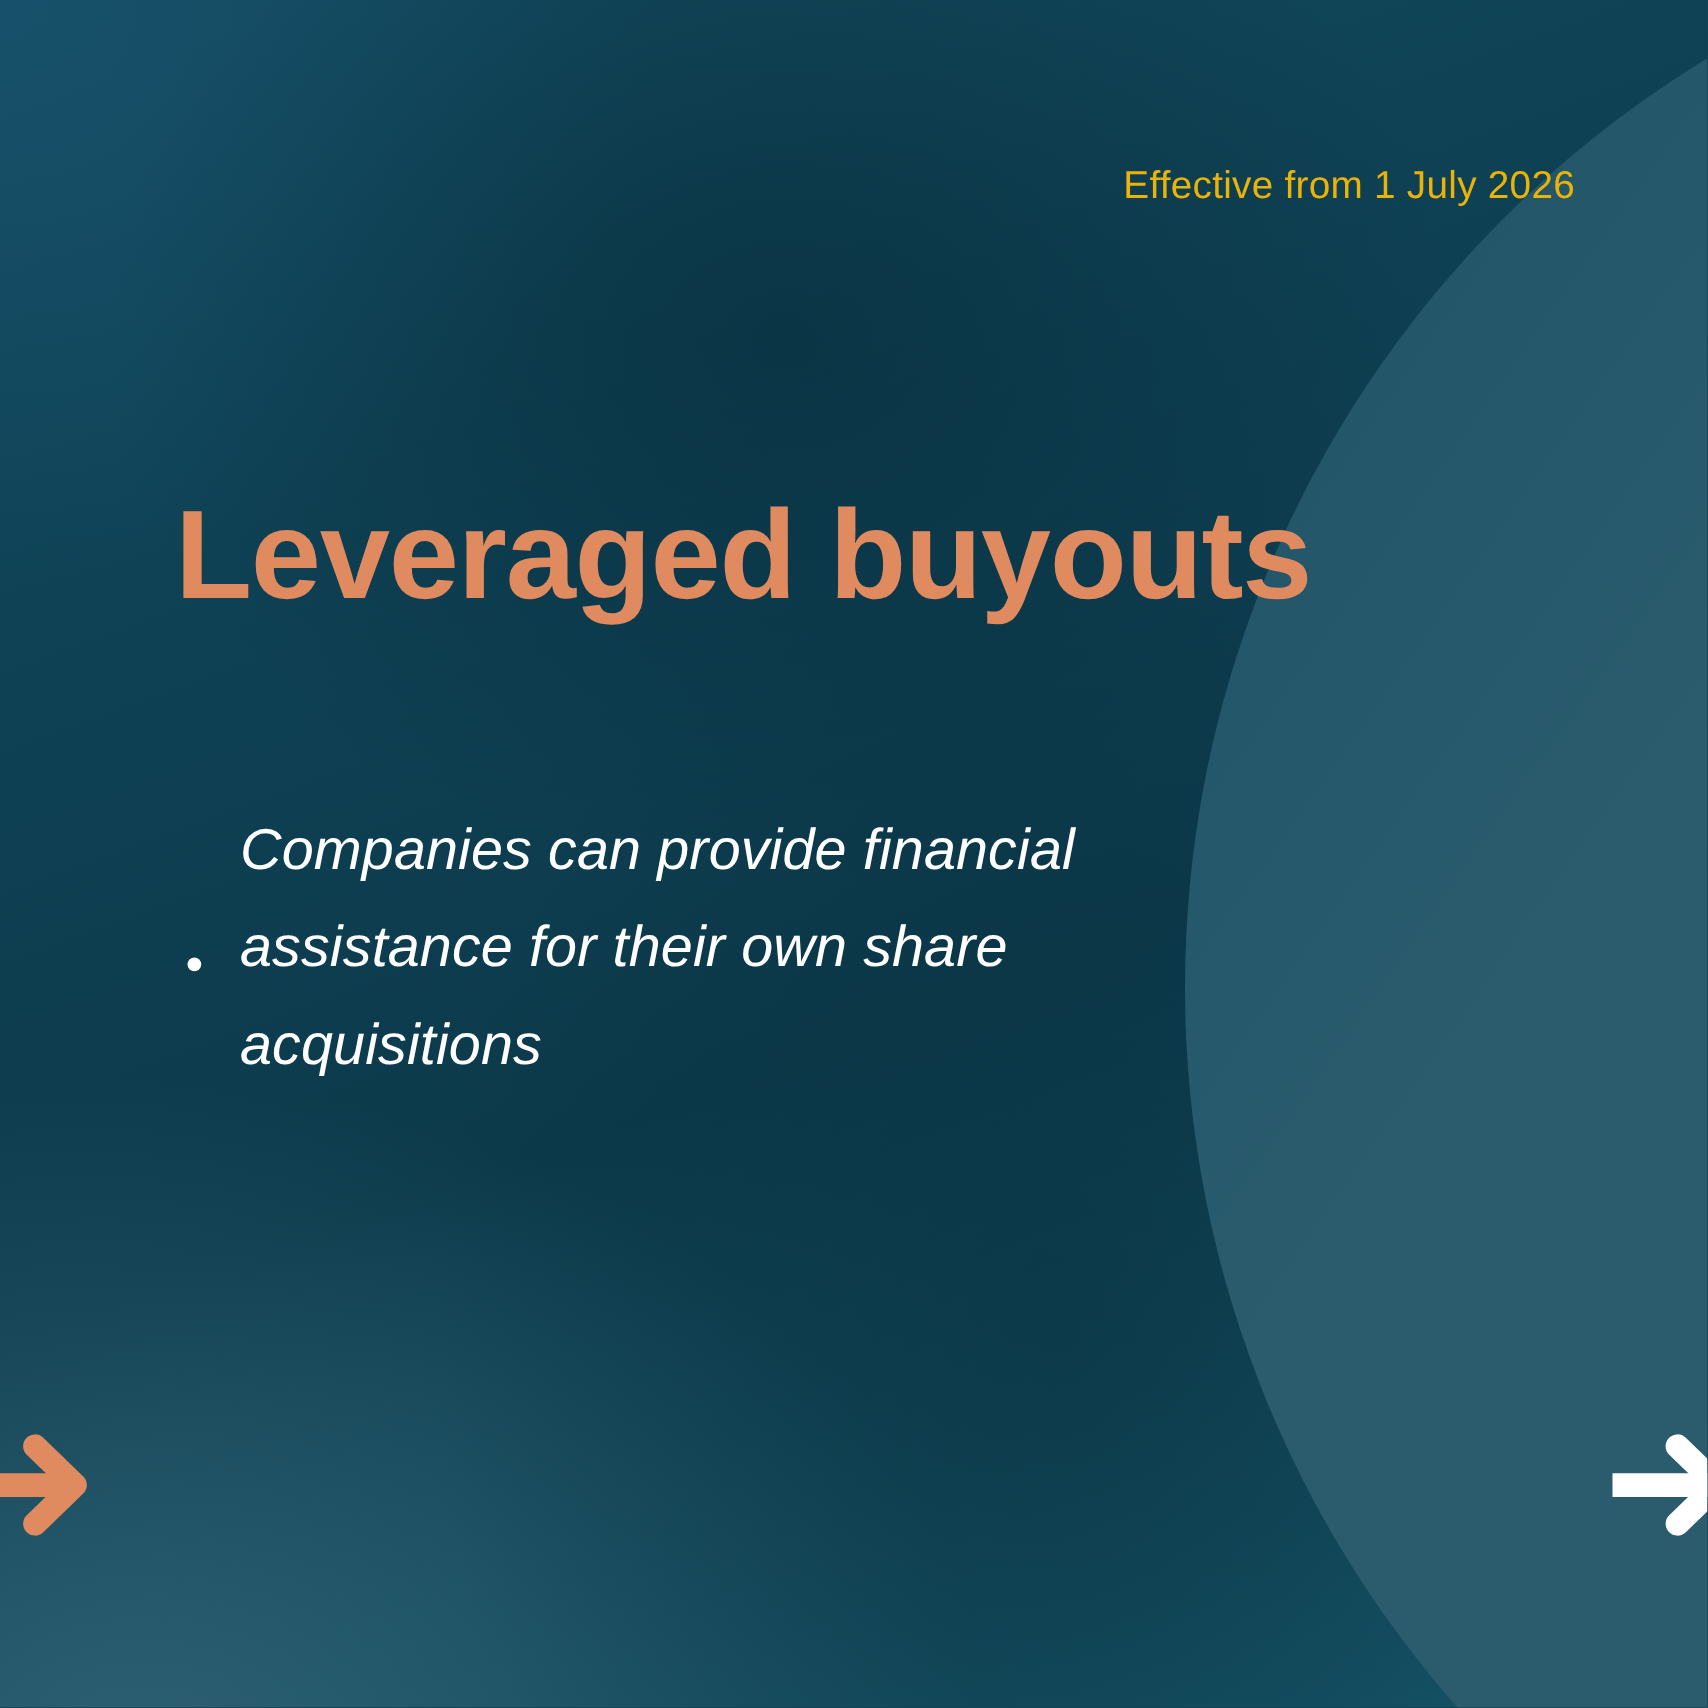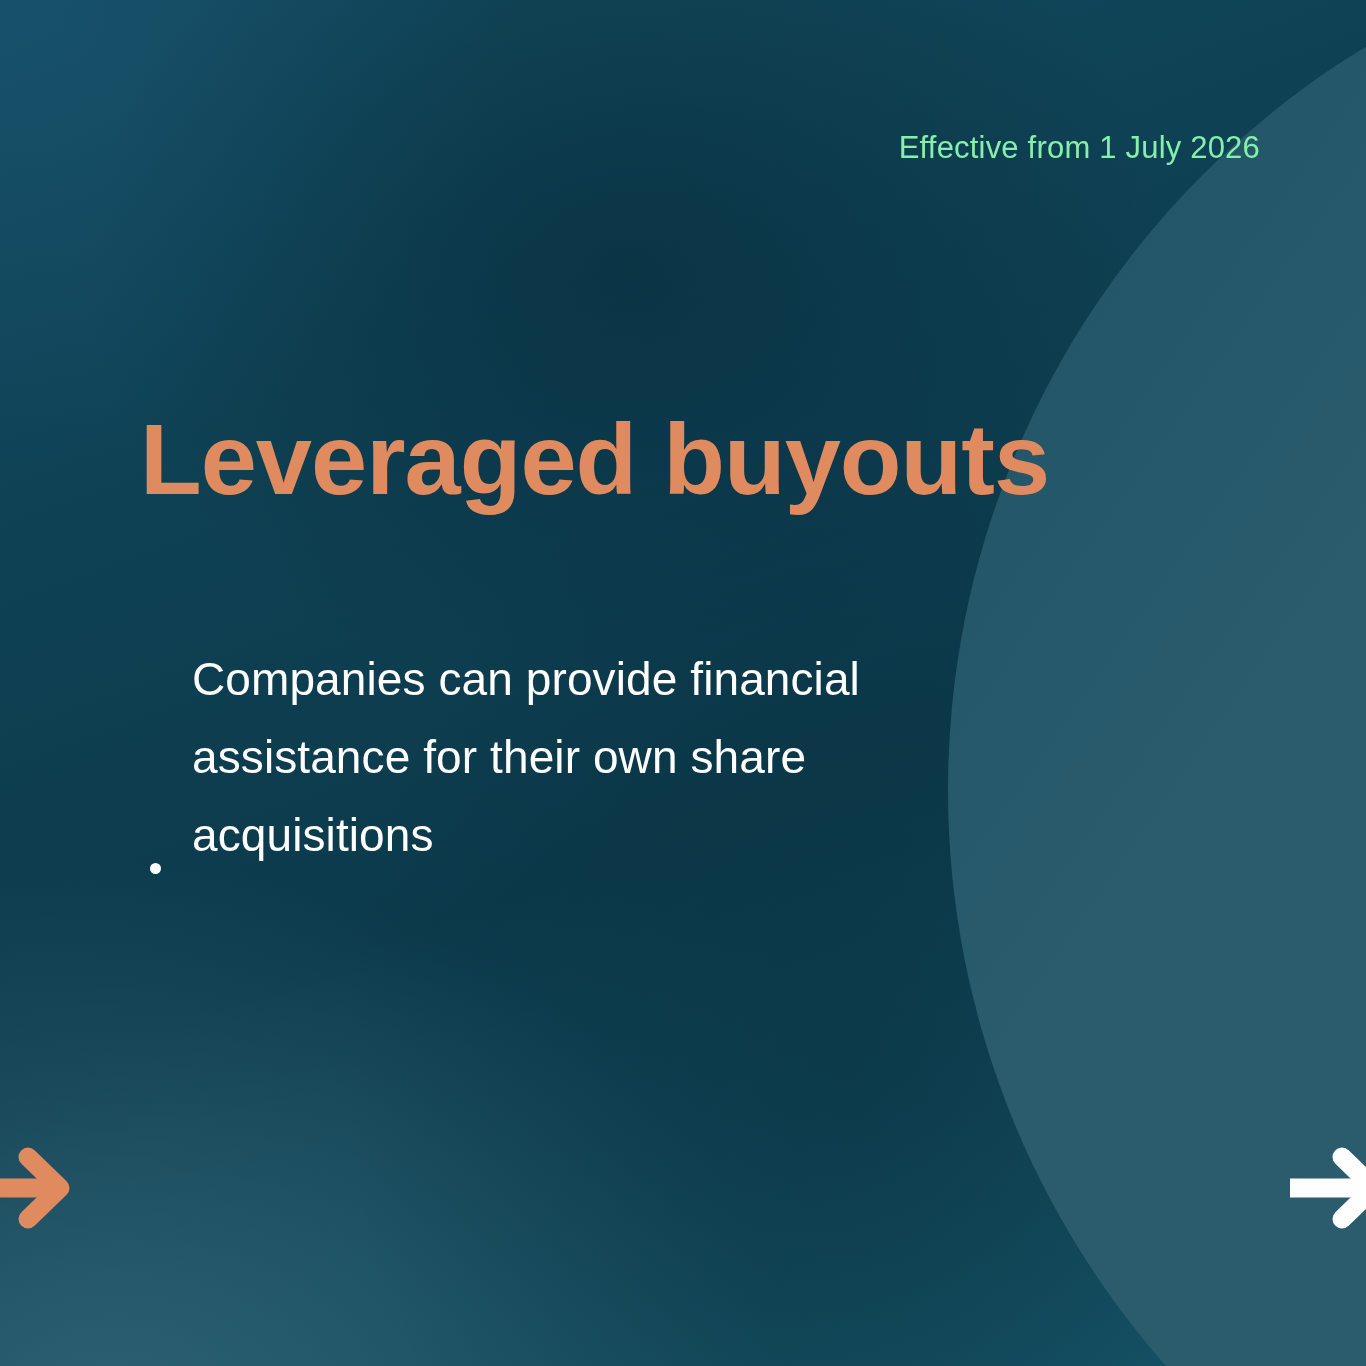--- a/index.html
+++ b/index.html
@@ -48,47 +48,48 @@
     width: 1740px;
     height: 1740px;
     border-radius: 50%;
     background: linear-gradient(125deg, rgba(18,72,92,0.55) 0%, rgba(42,92,110,0) 30%);
   }
   
   .header {
     position: absolute;
     top: 130px;
     right: 106px;
-    color: #86efac;
+    color: #eab308;
     font-size: 31px;
     letter-spacing: 0.2px;
     white-space: nowrap;
   }
   
   .title {
     position: absolute;
     left: 140px;
-    top: 337px;
+    top: 322px;
     color: #e08a5f;
     font-size: 101px;
     line-height: 1.08;
     letter-spacing: -1px;
     white-space: nowrap;
   }
   
   .bullets {
     position: absolute;
     left: 150px;
     top: 640px;
     width: 960px;
   }
   .bullet-item {
     display: flex;
-    align-items: flex-end;
+    align-items: center;
     margin-bottom: 56px;
+    font-style: italic;
   }
   .bullet-dot {
     flex: 0 0 auto;
     width: 11px;
     height: 11px;
     border-radius: 50%;
     background: #ffffff;
     margin-top: 28px;
     margin-right: 31px;
   }

